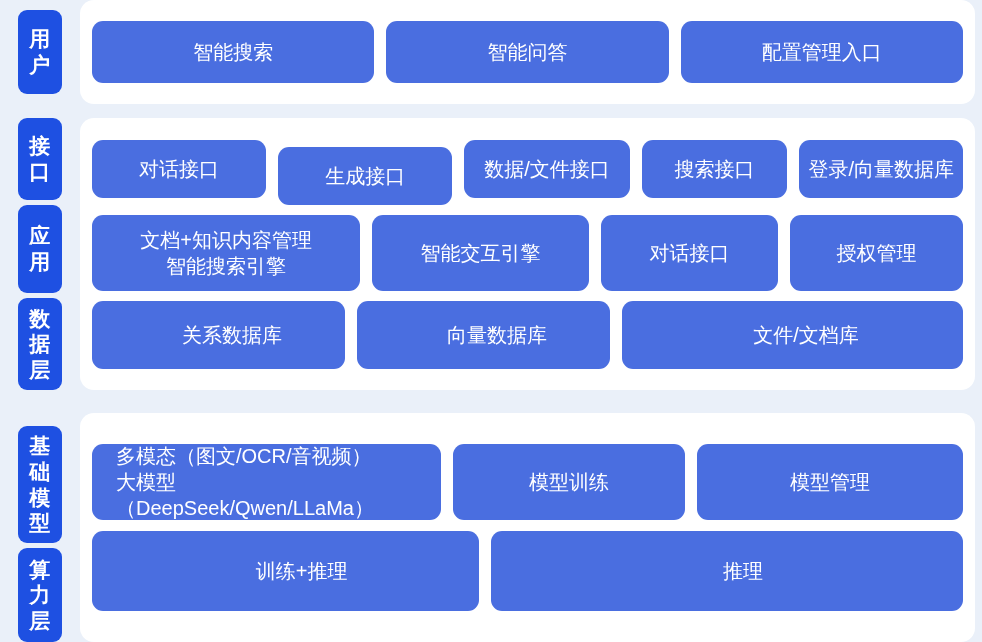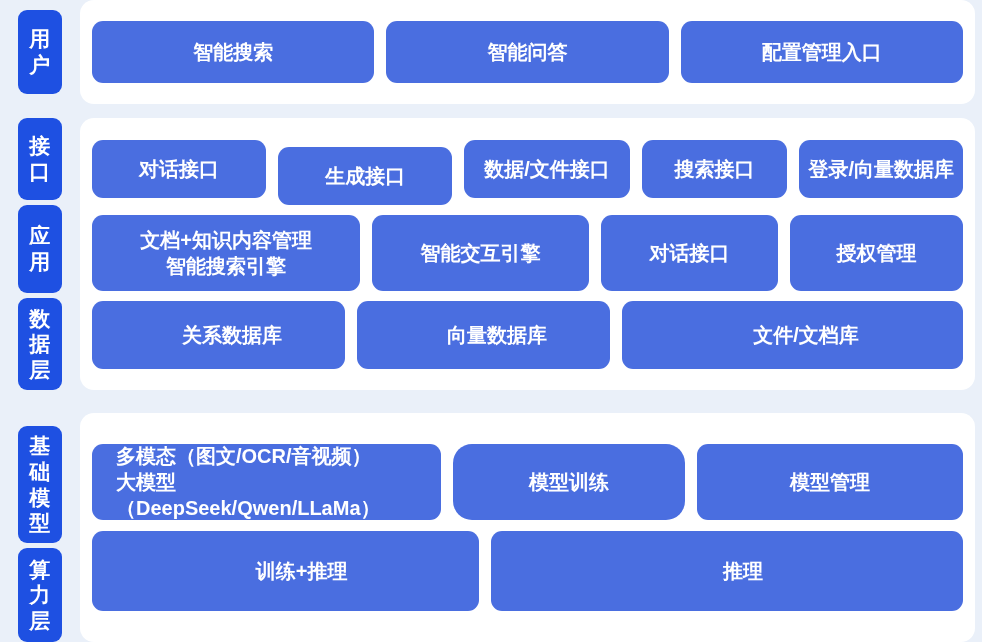--- a/index.html
+++ b/index.html
@@ -68,21 +68,20 @@
   
   .panel {
     background: #ffffff;
     border-radius: 14px;
     box-sizing: border-box;
     flex: 1 1 auto;
     margin-right: 7px;
     display: flex;
     flex-direction: column;
     justify-content: center;
-    font-weight: bold;
   }
   .panel-users  { padding: 14px 12px; }
   .panel-middle { padding: 12px 12px; gap: 10px; }
   .panel-bottom { padding: 14px 12px; gap: 11px; }
 
   
   .row {
     display: flex;
     gap: 12px;
     width: 100%;
@@ -118,21 +117,21 @@
   .f-doc      { flex: 1.38 1 0; }
   .f-engine   { flex: 1.10 1 0; text-align: center; }
   .f-prompt   { flex: 0.88 1 0; }
   .f-auth     { flex: 0.86 1 0; }
 
   .f-rel      { flex: 1 1 0; }
   .f-vec      { flex: 1 1 0; }
   .f-file     { flex: 1.42 1 0; }
 
   .f-multi    { flex: 1.47 1 0; }
-  .f-train    { flex: 1.00 1 0; border-radius: 19px; }
+  .f-train    { flex: 1.00 1 0; }
   .f-manage   { flex: 1.16 1 0; }
 
   .f-tp       { flex: 0.80 1 0; }
   .f-infer    { flex: 1.00 1 0; }
 
   .box-left-text {
     justify-content: flex-start;
     text-align: left;
     padding-left: 24px;
   }

